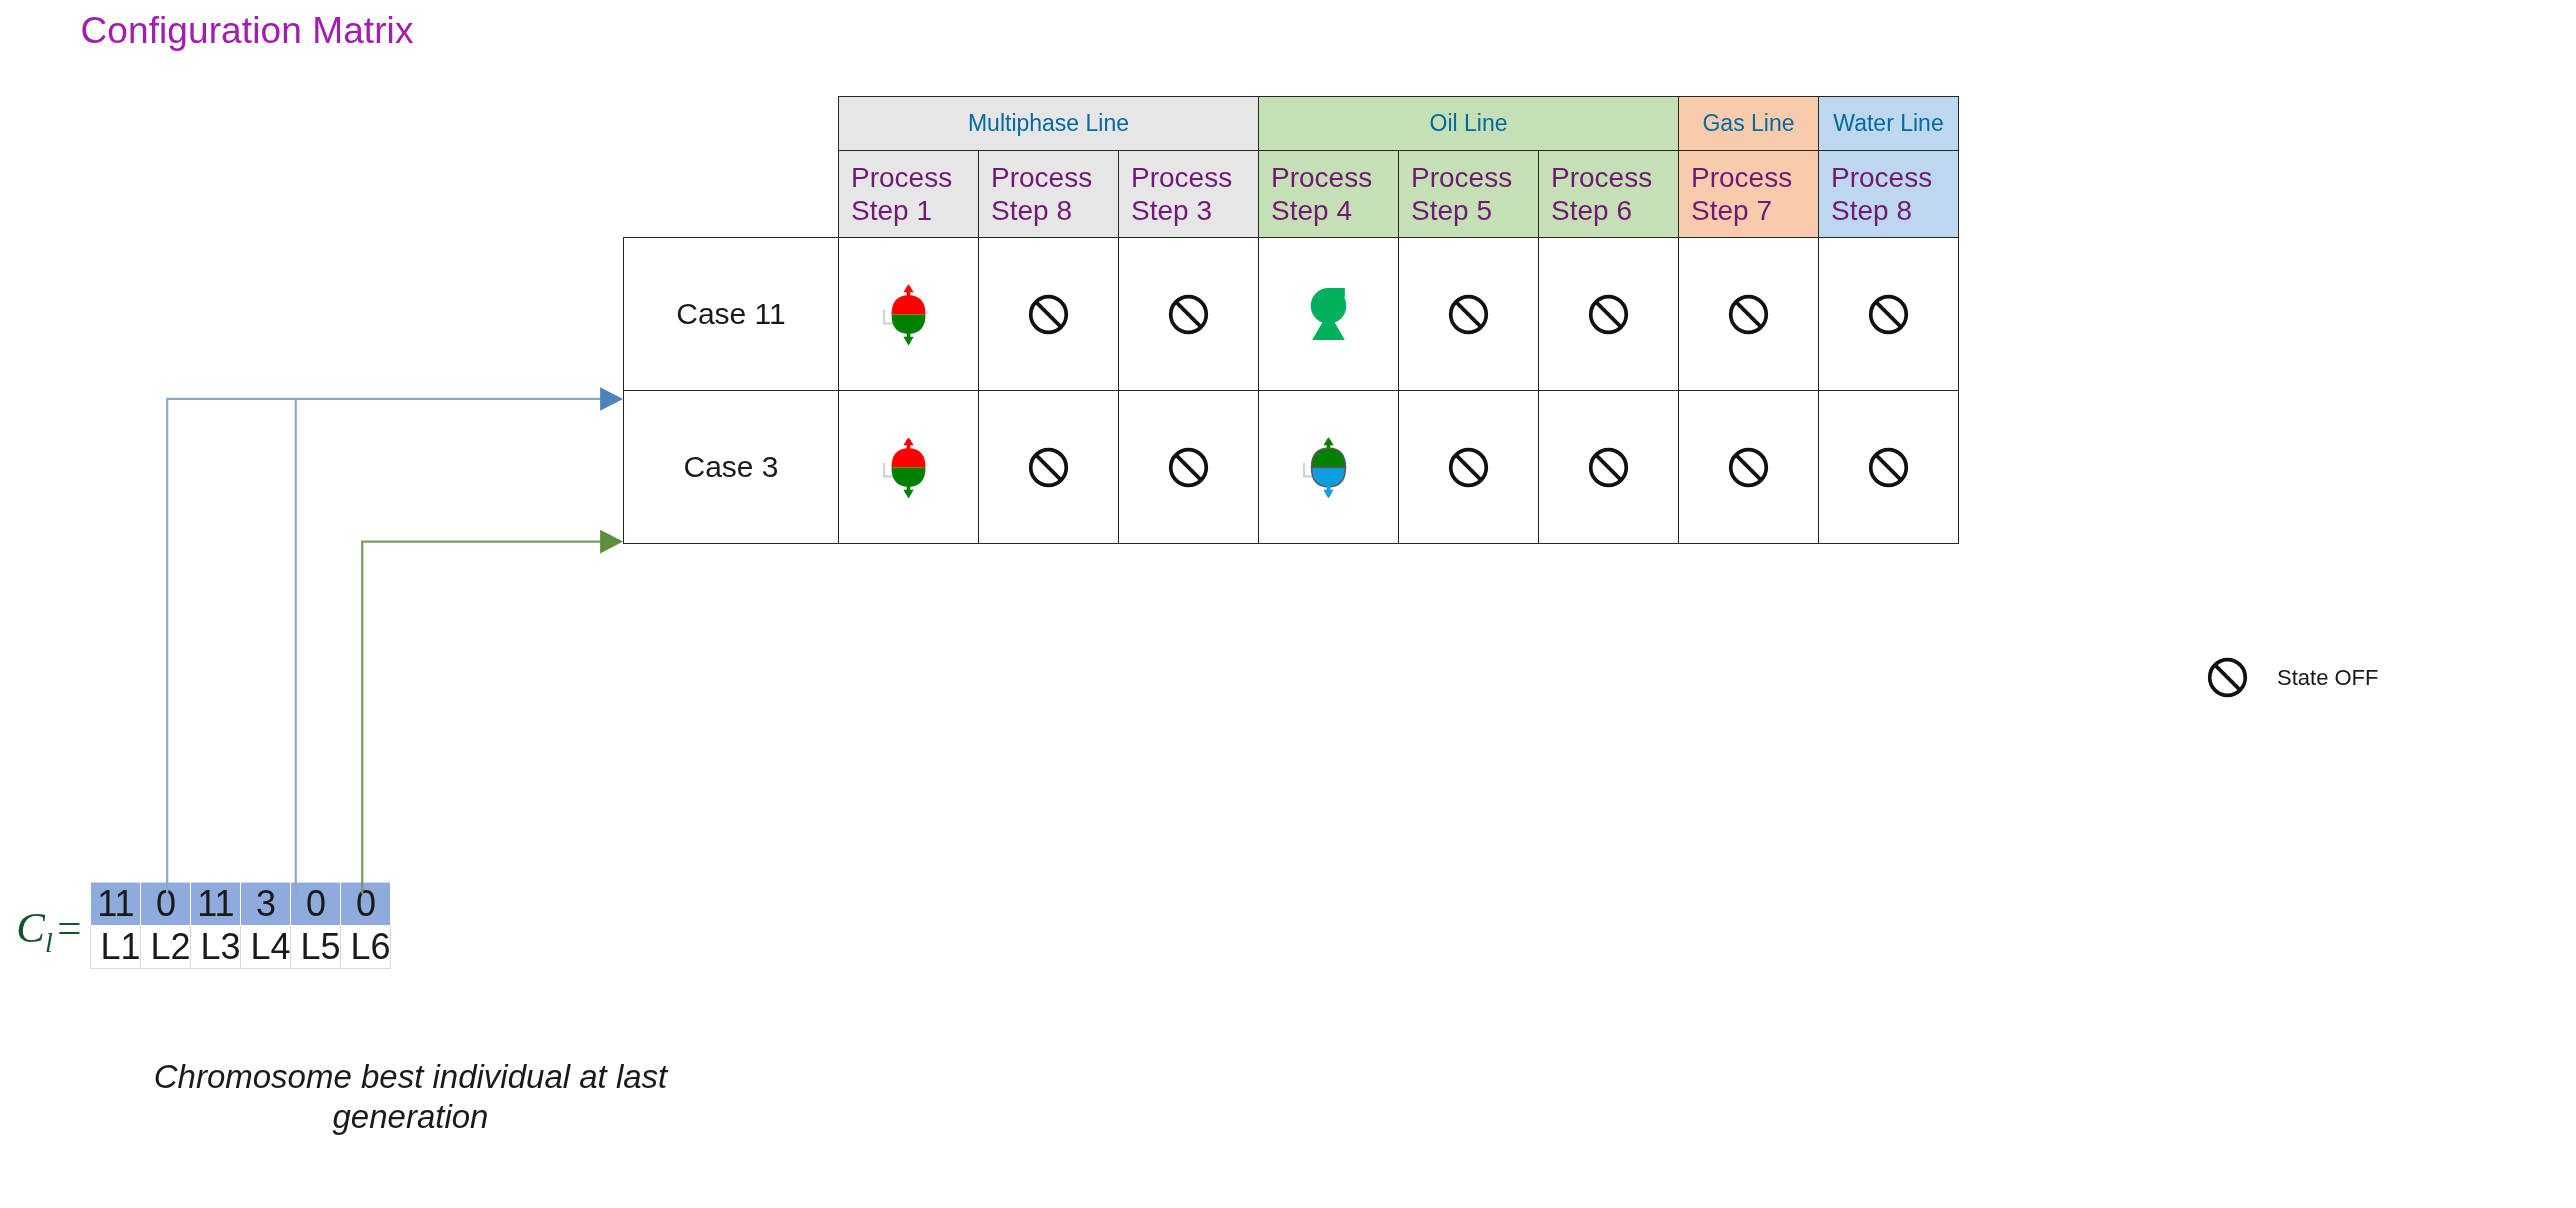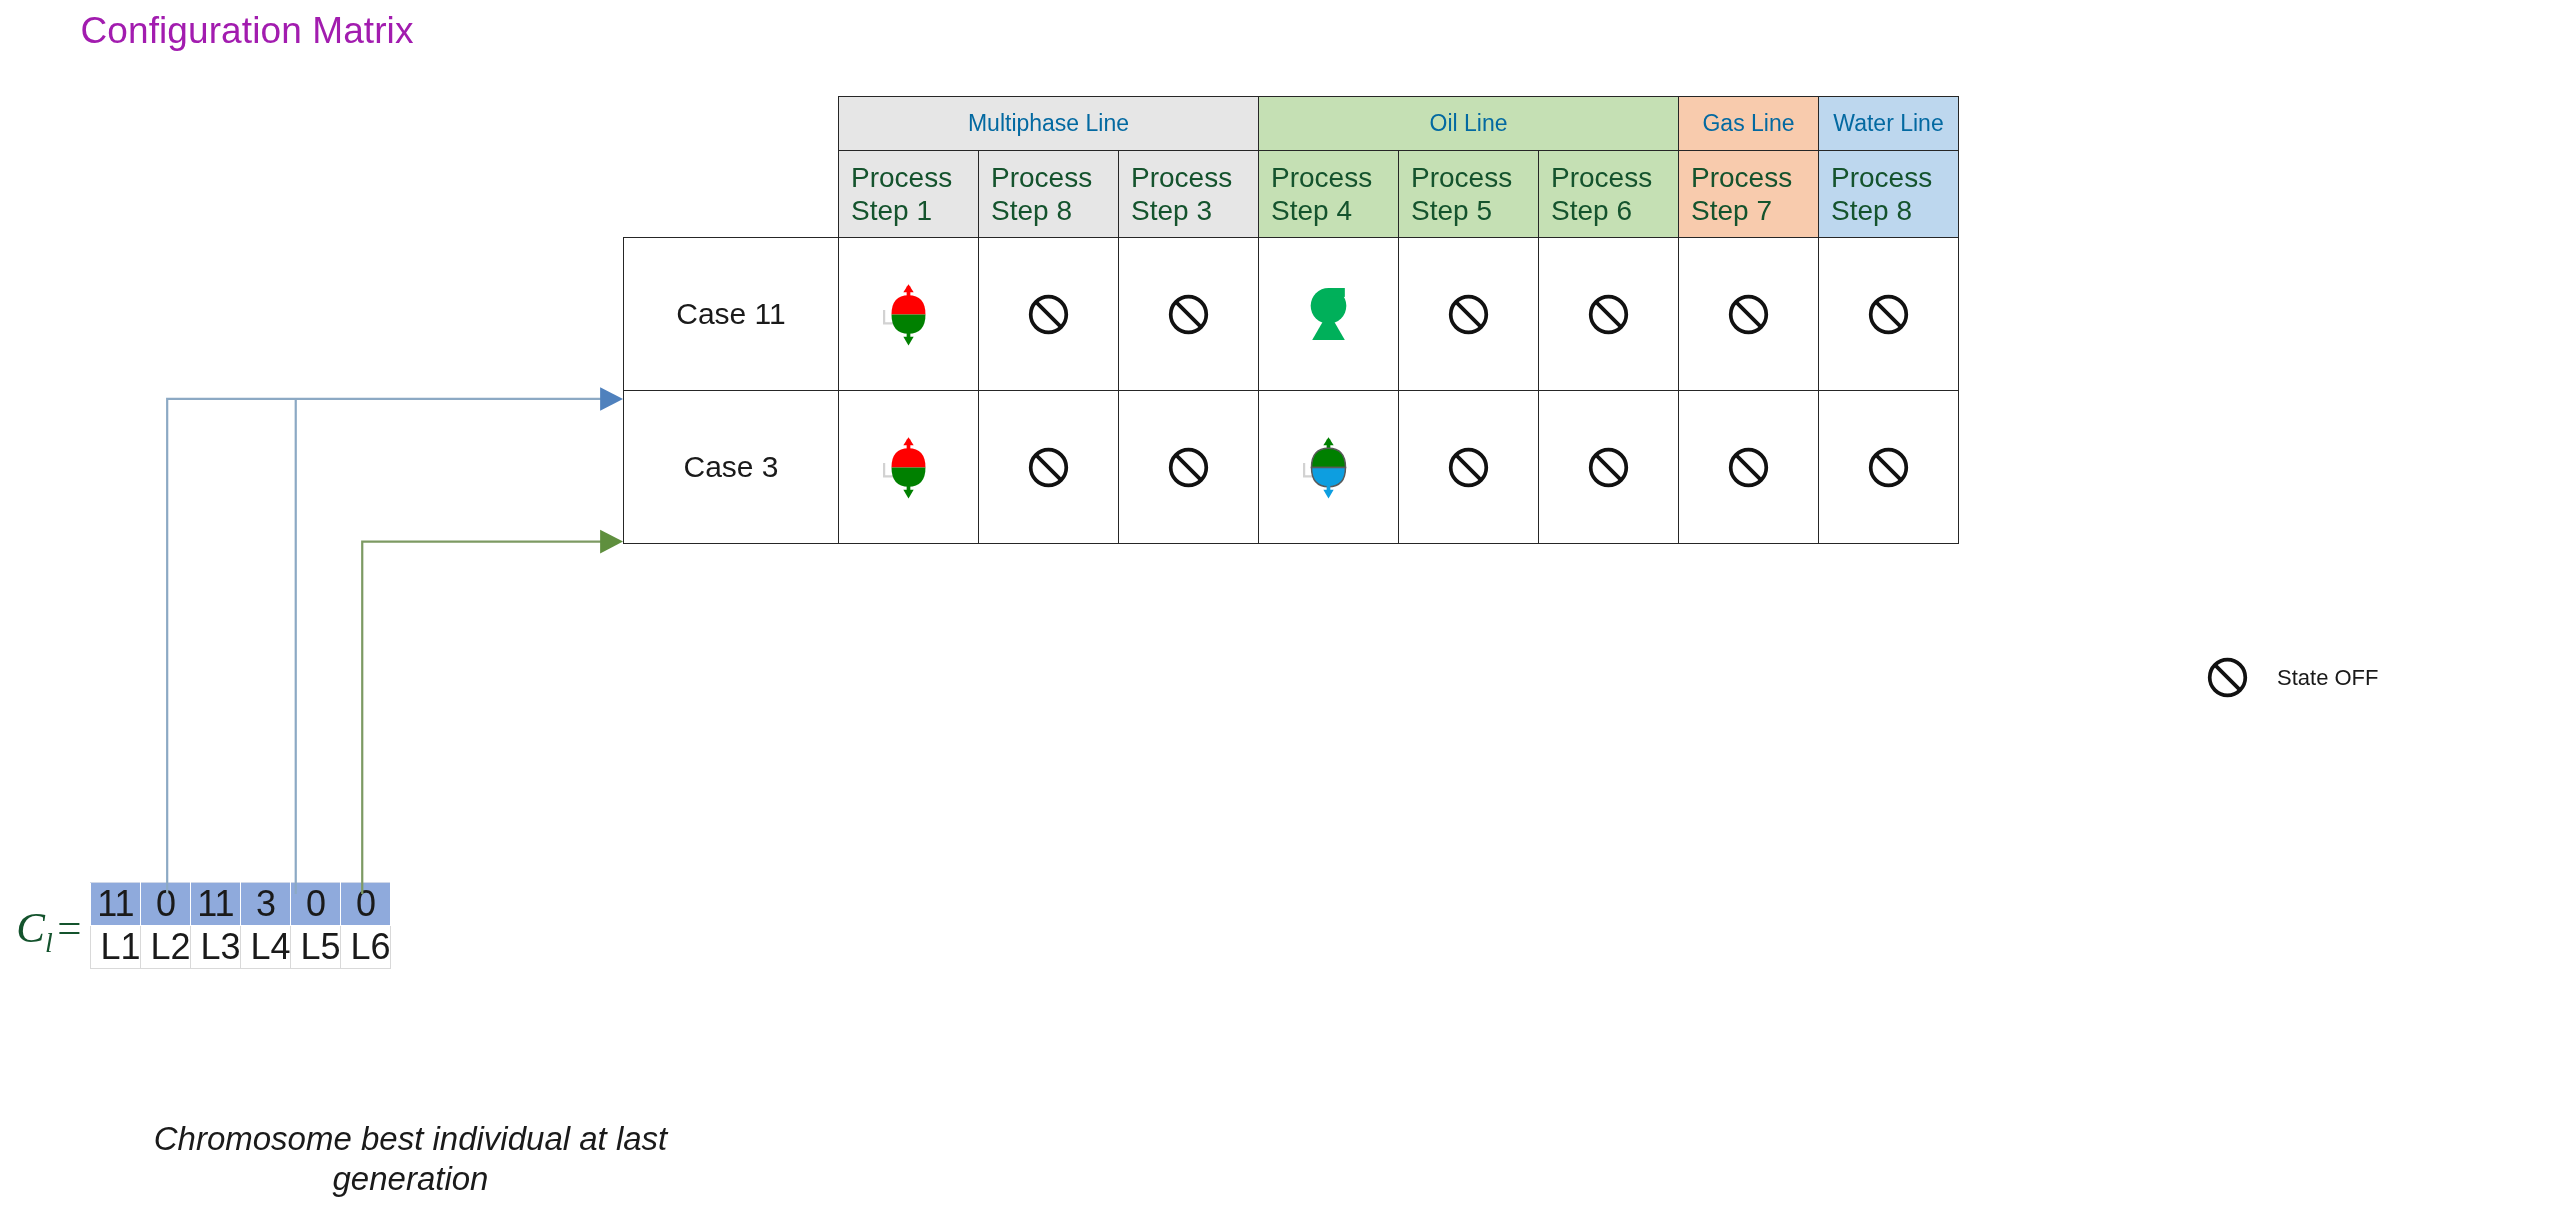--- a/index.html
+++ b/index.html
@@ -54,21 +54,21 @@
     text-align: center;
     font-size: 23px;
     color: #0369a1;
   }
   .step-head {
     height: 86px;
     font-size: 28px;
     line-height: 1.18;
     text-align: left;
     padding-left: 12px !important;
-    color: #14532d;
+    color: #701a75;
   }
   .step-head span { display: block; }
 
   .grp-multiphase { background: #e6e6e6; }
   .grp-oil        { background: #c5e0b4; }
   .grp-gas        { background: #f8cbad; }
   .grp-water      { background: #bdd7ee; }
 
   .case-cell {
     width: 214px;
@@ -151,21 +151,21 @@
     border-top-color: #d0d8e8;
   }
   #chromo-table tr.labels td {
     background: #ffffff;
     border-color: #d9d9d9;
     text-align: right;
   }
   #chromo-caption {
     position: absolute;
     left: 15px;
-    top: 1119px;
+    top: 1057px;
     width: 791px;
     text-align: center;
     font-style: italic;
     font-size: 33px;
     line-height: 1.22;
     color: #1a1a1a;
   }
 
   
   #connectors {

